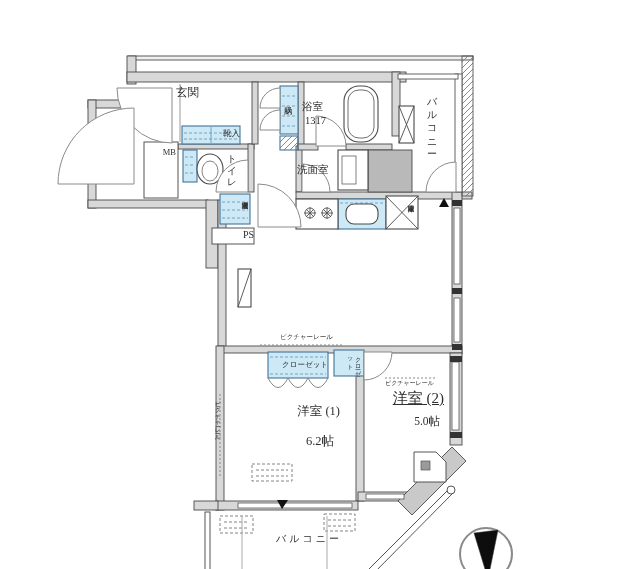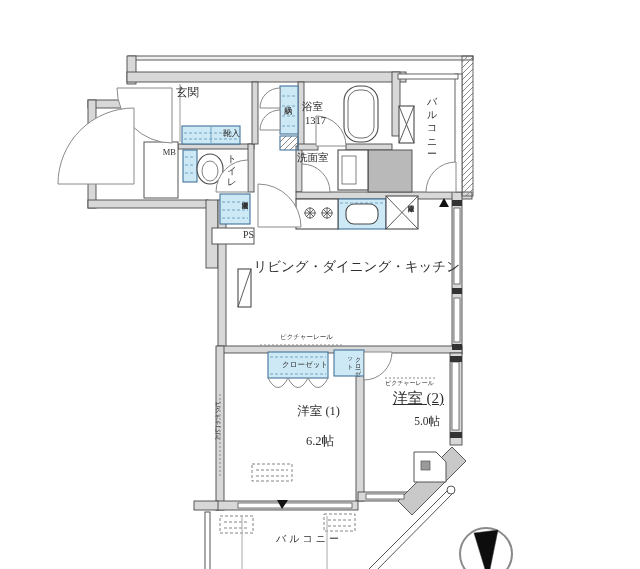--- a/index.html
+++ b/index.html
@@ -200,26 +200,25 @@
   </g>
 </svg>
 
   <div class="lbl" style="left:176px;top:42px;font-size:11.5px;">玄関</div>
   <div class="lbl c" style="left:182px;top:85px;width:58px;font-size:8.5px;">靴入</div>
   <div class="lbl c" style="left:146px;top:104px;width:30px;font-size:8.5px;">MB</div>
   <div class="lbl v" style="left:226px;top:104px;font-size:9.5px;letter-spacing:1px;">トイレ</div>
   <div class="lbl v" style="left:283px;top:55px;font-size:8px;letter-spacing:2px;">収納</div>
   <div class="lbl" style="left:302px;top:57px;font-size:10.5px;">浴室</div>
   <div class="lbl" style="left:305px;top:71px;font-size:10.5px;">1317</div>
-  <div class="lbl" style="left:297px;top:108px;font-size:10.5px;">洗面室</div>
+  <div class="lbl" style="left:297px;top:120px;font-size:10.5px;">洗面室</div>
   <div class="lbl v" style="left:426px;top:46px;font-size:10px;letter-spacing:3px;">バルコニー</div>
   <div class="lbl wrapv" style="left:222px;top:153px;width:27px;height:25px;font-size:6.5px;">洗濯機置場</div>
   <div class="lbl c" style="left:212px;top:185px;width:42px;font-size:10px;">PS</div>
   <div class="lbl wrapv" style="left:390px;top:156px;width:25px;height:26px;font-size:6.5px;">冷蔵庫置場</div>
-  <div class="lbl c" style="left:240px;top:215px;width:220px;font-size:13.5px;">リビング・ダイニング・キッチン</div>
   <div class="lbl" style="left:280px;top:289px;font-size:6.5px;">ピクチャーレール</div>
   <div class="lbl c" style="left:268px;top:317px;width:60px;font-size:7.5px;">クローゼット</div>
   <div class="lbl wrapv" style="left:337px;top:309px;width:24px;height:21px;font-size:6px;">クローゼット</div>
   <div class="lbl v" style="left:214px;top:352px;font-size:6px;">ピクチャーレール</div>
   <div class="lbl c" style="left:240px;top:360px;width:100px;font-size:12.5px;">洋室 (1)</div>
   <div class="lbl c" style="left:250px;top:390px;width:84px;font-size:12.5px;">6.2帖</div>
   <div class="lbl" style="left:385px;top:336px;font-size:6px;">ピクチャーレール</div>
   <div class="lbl c" style="left:372px;top:346px;width:72px;font-size:15px;text-decoration:underline;">洋室 (2)</div>
   <div class="lbl c" style="left:382px;top:371px;width:58px;font-size:11.5px;">5.0帖</div>
   <div class="lbl c" style="left:232px;top:489px;width:110px;font-size:10px;letter-spacing:3px;">バルコニー</div>

